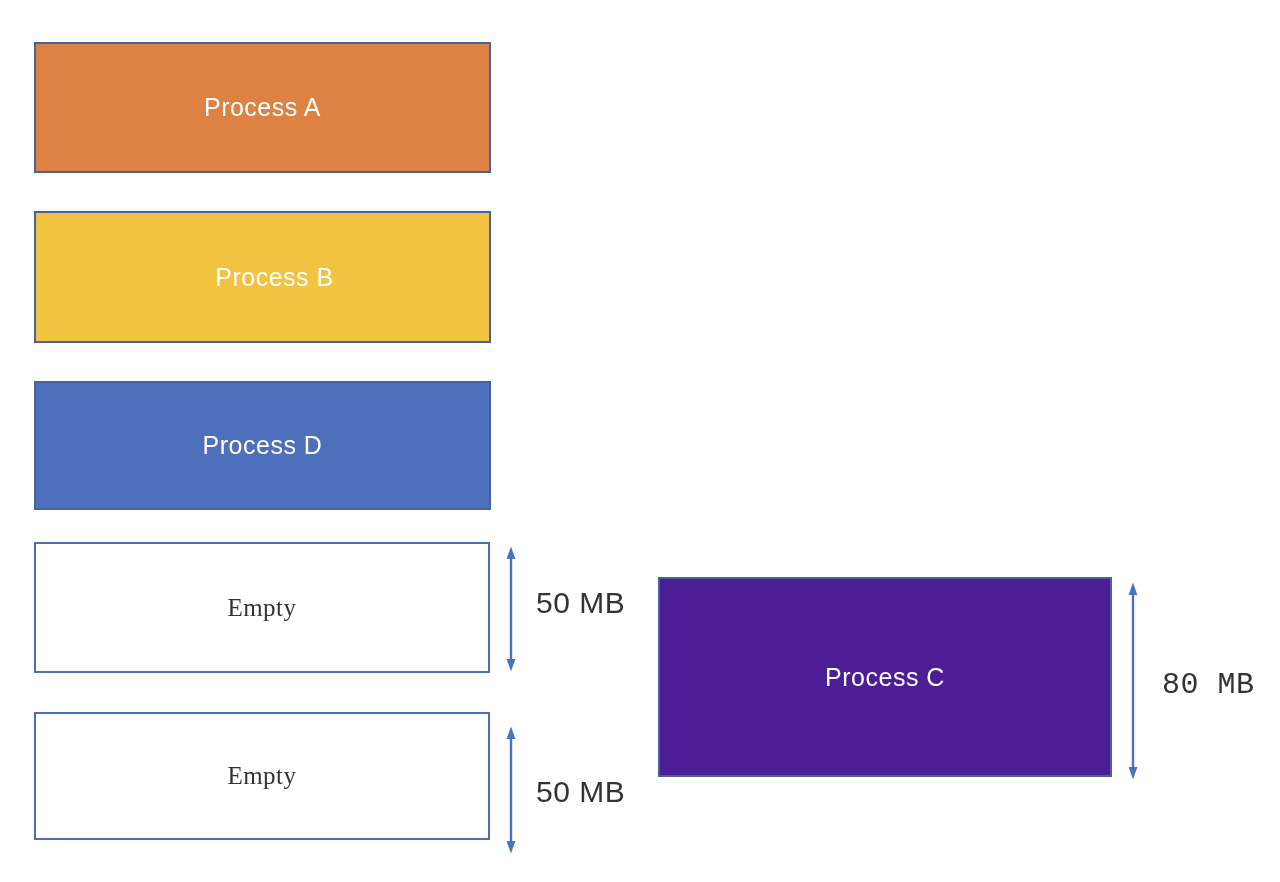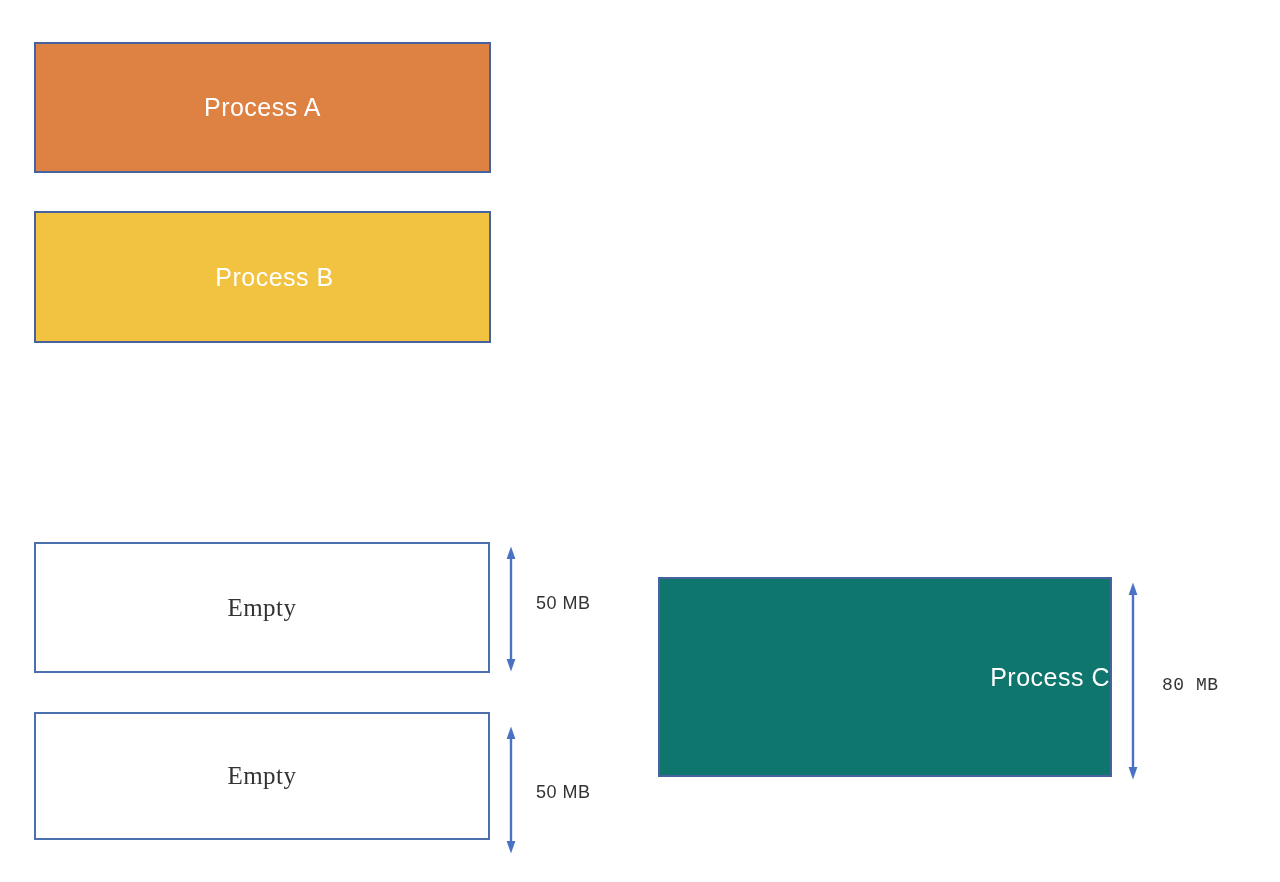--- a/index.html
+++ b/index.html
@@ -32,21 +32,21 @@
   .empty-2 { left: 34px;  top: 712px; width: 456px; height: 128px; }
   .block-c { left: 658px; top: 577px; width: 454px; height: 200px; }
 
   .arrow { position: absolute; color: #4A72C4; }
   .arrow-1 { left: 503px;  top: 546px; }
   .arrow-2 { left: 503px;  top: 726px; }
   .arrow-3 { left: 1125px; top: 582px; }
 
   .size-label {
     position: absolute;
-    font-size: 18px;
+    font-size: 30px;
     color: #333333;
     letter-spacing: 0.5px;
     white-space: nowrap;
     line-height: 30px;
     user-select: none;
   }
   .size-1 { left: 536px;  top: 588px; }
   .size-2 { left: 536px;  top: 777px; }
   .size-3 { left: 1162px; top: 670px; font-family: Liberation Mono, monospace; }
 </style>
@@ -56,30 +56,33 @@
 <div class="canvas">
 
   <div class="block block-a" style="background-color: rgb(222, 130, 68);">
     <span class="block-label">Process A</span>
   </div>
 
   <div class="block block-b" style="background-color: rgb(242, 195, 65);">
     <span class="block-label">Process B</span>
   </div>
 
+  <div class="block block-d" style="background-color: rgb(78, 112, 188);">
+    <span class="block-label">Process D</span>
+  </div>
 
   <div class="block empty empty-1" style="background-color: rgb(255, 255, 255);">
     <span class="block-label">Empty</span>
   </div>
 
   <div class="block empty empty-2" style="background-color: rgb(255, 255, 255);">
     <span class="block-label">Empty</span>
   </div>
 
-  <div class="block block-c" style="background-color: #0f766e; justify-content: flex-end;">
+  <div class="block block-c" style="background-color: #4c1d95;">
     <span class="block-label">Process C</span>
   </div>
 
   <svg class="arrow arrow-1" width="16" height="126" viewBox="0 0 16 126">
     <line x1="8" y1="10" x2="8" y2="116" stroke="currentColor" stroke-width="2.4"></line>
     <polygon points="8,0.5 3.6,13 12.4,13" fill="currentColor"></polygon>
     <polygon points="8,125.5 3.6,113 12.4,113" fill="currentColor"></polygon>
   </svg>
 
   <svg class="arrow arrow-2" width="16" height="128" viewBox="0 0 16 128">

